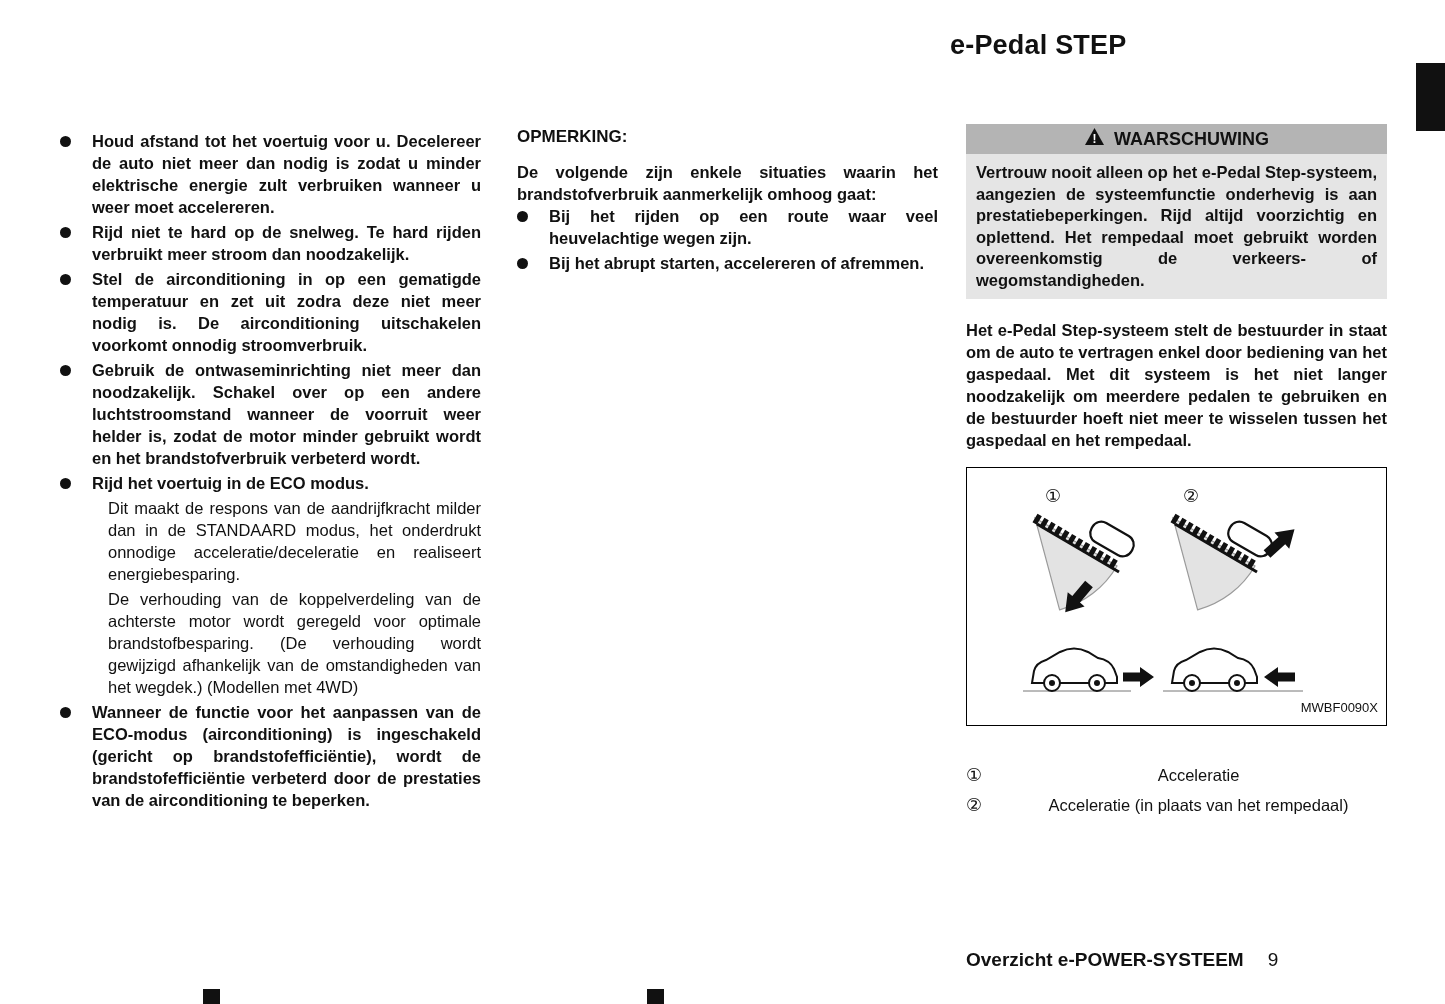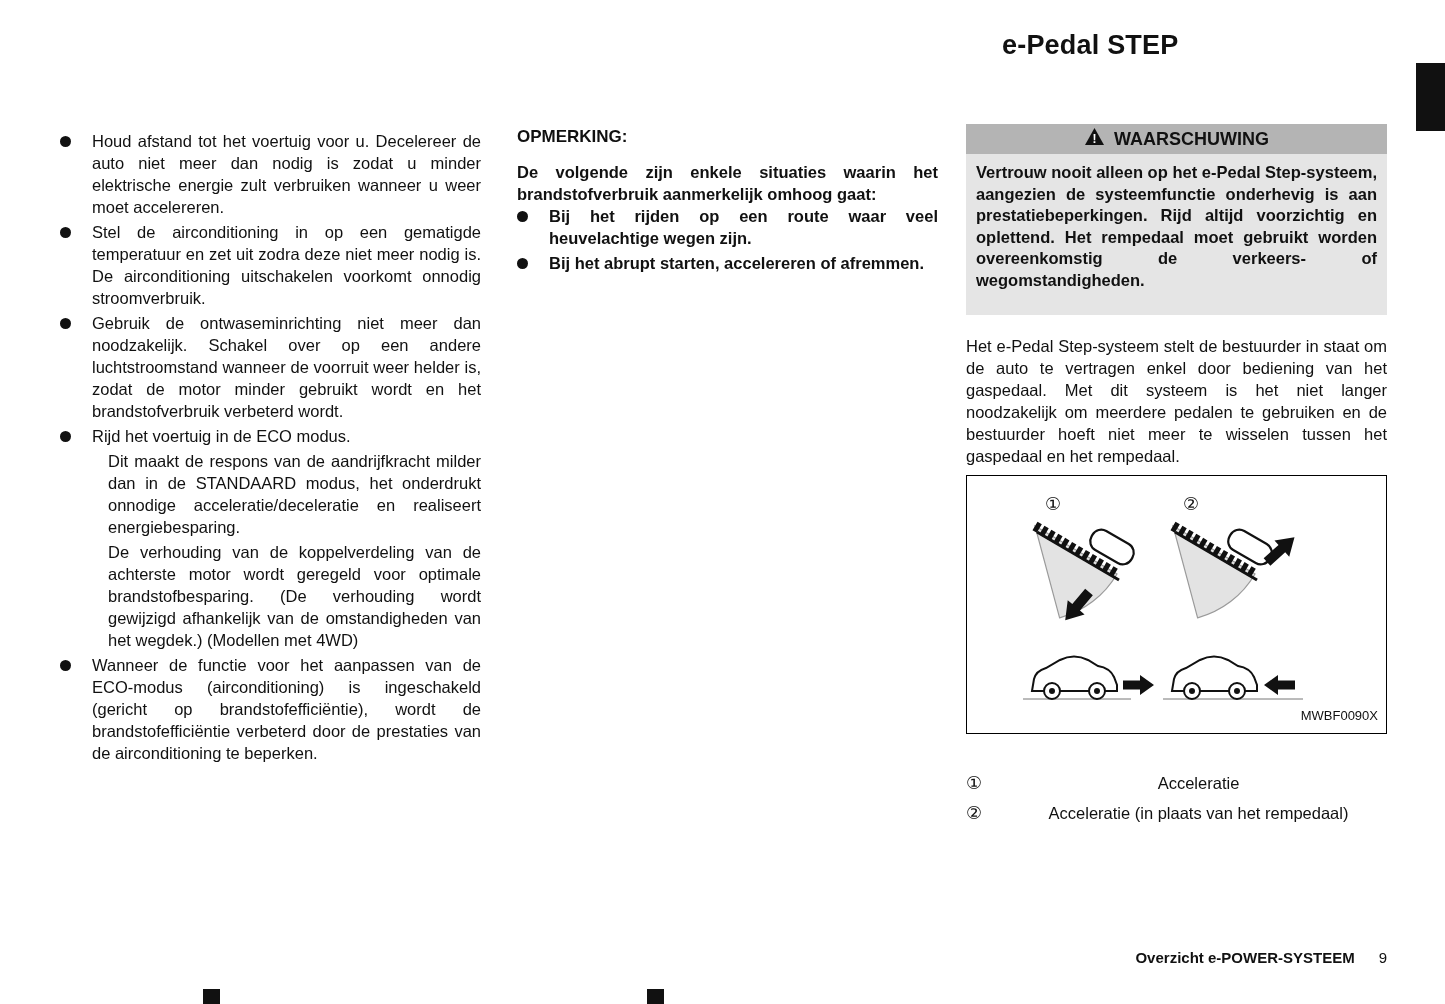--- a/index.html
+++ b/index.html
@@ -8,94 +8,98 @@
     font-family:"Liberation Sans","DejaVu Sans",sans-serif;
     color:var(--ink,#111);
   }
   .page {
     position:relative;
     width:1445px; height:1004px;
     background:#fff;
     overflow:hidden;
   }
   .page-title {
-    position:absolute; left:1002px; top:30px;
+    position:absolute; left:950px; top:30px;
     font-size:27px; font-weight:bold; letter-spacing:.2px;
   }
   .edge-tab {
     position:absolute; right:0; top:63px;
     width:29px; height:68px; background:#111;
   }
   .col { position:absolute; font-size:16.5px; line-height:22px; }
   .col-left   { left:60px;  top:130px; width:421px; }
   .col-middle { left:517px; top:126px; width:421px; }
   .col-right  { left:966px; top:124px; width:421px; }
 
   .bullet-item { display:flex; margin-bottom:3px; }
   .bullet-dot { flex:0 0 32px; padding-top:6px; }
   .bullet-dot::before {
     content:""; display:block; width:11px; height:11px;
     border-radius:50%; background:var(--ink,#111);
   }
-  .bullet-text { flex:1; text-align:justify; }
+  .bullet-text { flex:1; text-align:justify;font-weight:bold; }
   .sub-para { margin-left:48px; text-align:justify; margin-bottom:3px; }
   .bold { font-weight:bold; }
 
   .note-heading { font-size:17px; font-weight:bold; margin-bottom:13px; }
   .note-intro { font-weight:bold; text-align:justify; }
   .col-middle .bullet-text { font-weight:bold; }
 
   .warning-box { margin-bottom:20px; }
   .warning-header {
     display:flex; align-items:center; justify-content:center; gap:9px;
     background:var(--warn-header-bg,#b4b4b4);
     height:30px; font-weight:bold; font-size:18px;
   }
   .warning-body {
     background:var(--warn-body-bg,#e5e5e5);
-    padding:8px 10px 24px;
+    padding:8px 10px 8px;
     font-weight:bold; text-align:justify; line-height:21.5px;
   }
-  .body-para { text-align:justify; margin-bottom:8px; }
+  .body-para { text-align:justify; margin-bottom:16px;font-weight:bold; }
 
   .figure-box {
     position:relative; border:1px solid #000;
     width:421px; height:259px; margin-bottom:38px;
     background:#fff;
   }
   .figure-code { position:absolute; right:8px; bottom:6px; font-size:13px; }
   .fig-marker { font-size:18px; fill:#111; }
 
   .legend-row { display:flex; margin-bottom:8px; }
   .legend-marker { flex:0 0 44px; font-size:18px; }
   .legend-label { flex:1;text-align:center; }
 
   .footer {
     position:absolute; left:966px; top:949px; width:421px;
-    text-align:right; font-size:15px;
+    text-align:left; font-size:19px;
   }
   .footer-section { font-weight:bold; }
   .footer-page { margin-left:24px; }
 
   .print-mark { position:absolute; top:989px; width:17px; height:15px; background:#111; }
   .mark-1 { left:203px; }
   .mark-2 { left:647px; }
 </style>
 </head>
 <body>
 
 <div class="page">
 
   <h1 class="page-title">e-Pedal STEP</h1>
   <div class="edge-tab"></div>
 
   <div class="col col-left" id="col1-list">
       <div class="bullet-item">
         <span class="bullet-dot"></span>
         <p class="bullet-text">Houd afstand tot het voertuig voor u. Decelereer de auto niet meer dan nodig is zodat u minder elektrische energie zult verbruiken wanneer u weer moet accelereren.</p>
+      </div>
+      <div class="bullet-item">
+        <span class="bullet-dot"></span>
+        <p class="bullet-text">Rijd niet te hard op de snelweg. Te hard rijden verbruikt meer stroom dan noodzakelijk.</p>
       </div>
       <div class="bullet-item">
         <span class="bullet-dot"></span>
         <p class="bullet-text">Stel de airconditioning in op een gematigde temperatuur en zet uit zodra deze niet meer nodig is. De airconditioning uitschakelen voorkomt onnodig stroomverbruik.</p>
       </div>
       <div class="bullet-item">
         <span class="bullet-dot"></span>
         <p class="bullet-text">Gebruik de ontwaseminrichting niet meer dan noodzakelijk. Schakel over op een andere luchtstroomstand wanneer de voorruit weer helder is, zodat de motor minder gebruikt wordt en het brandstofverbruik verbeterd wordt.</p>
       </div>
       <div class="bullet-item">

